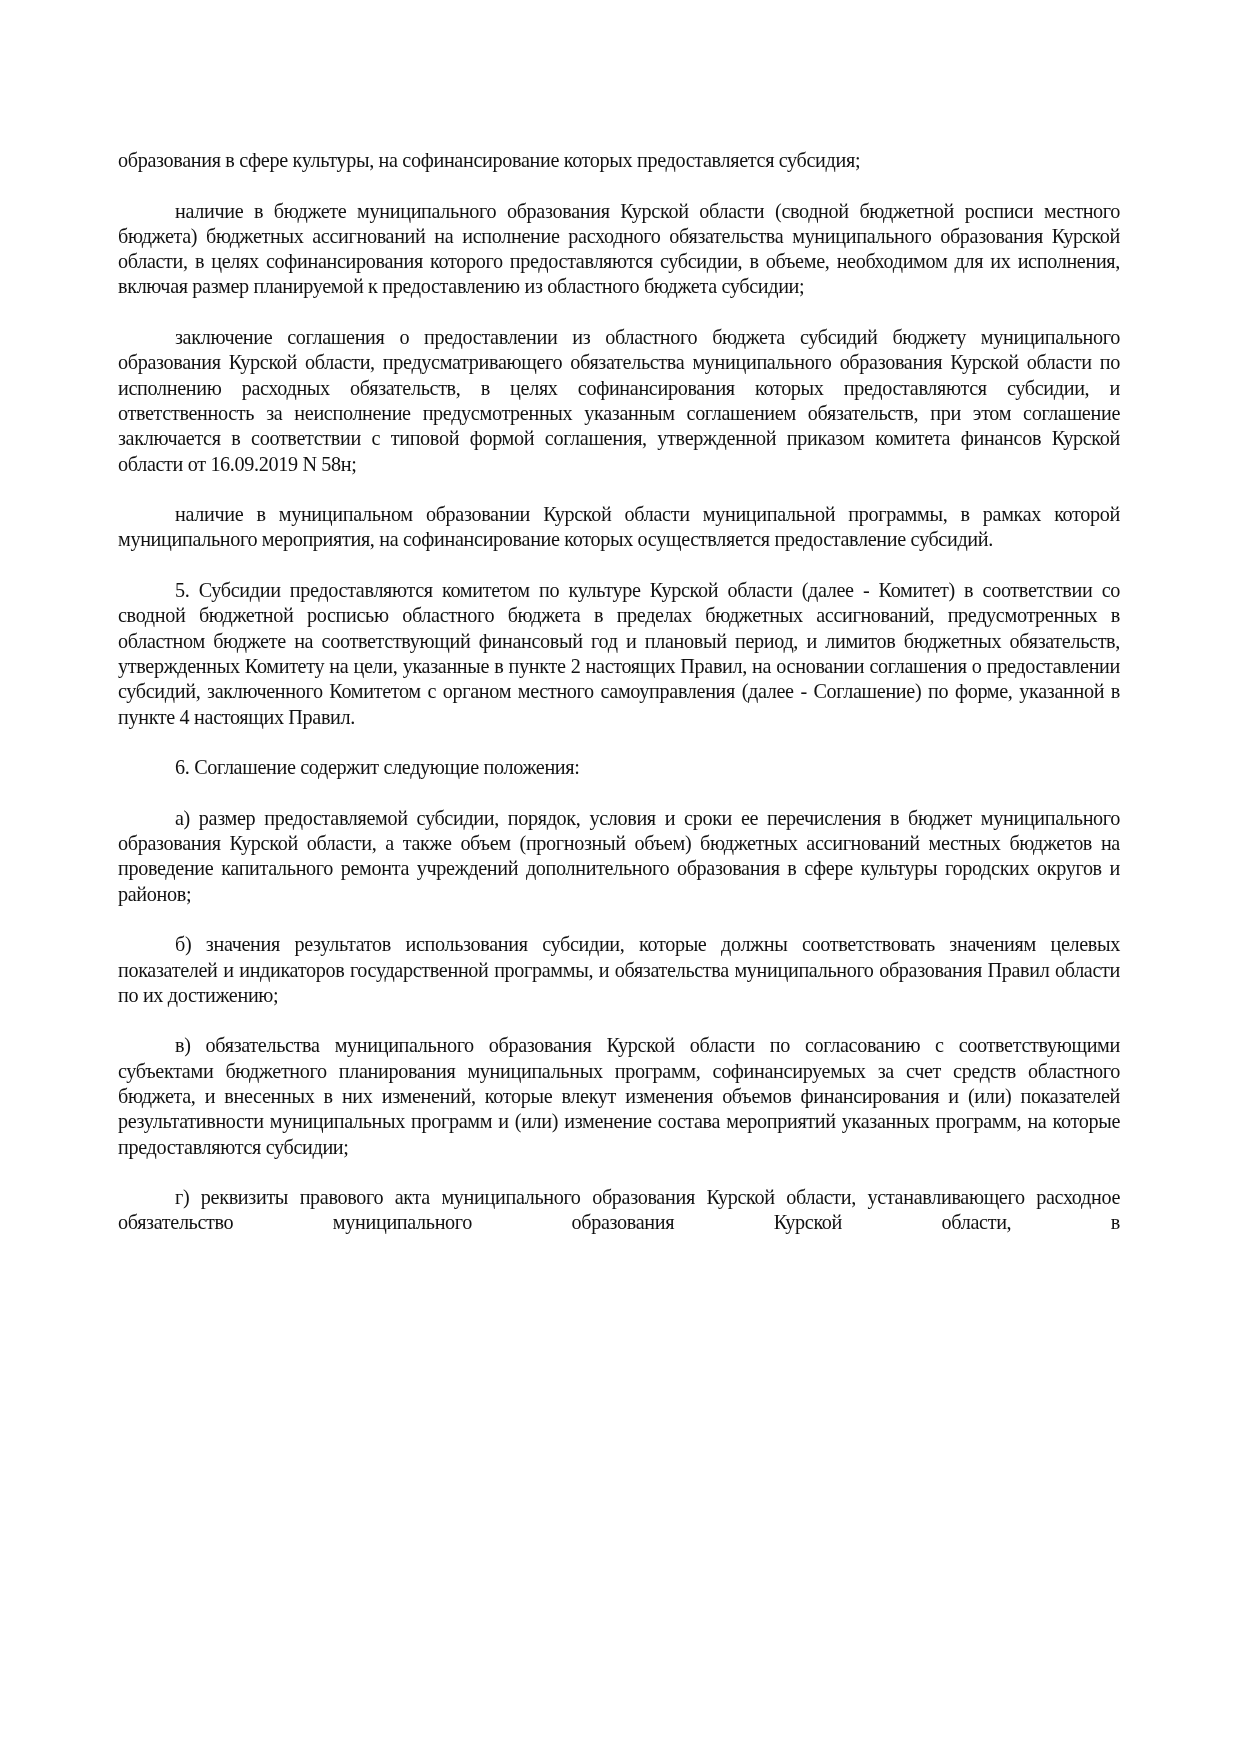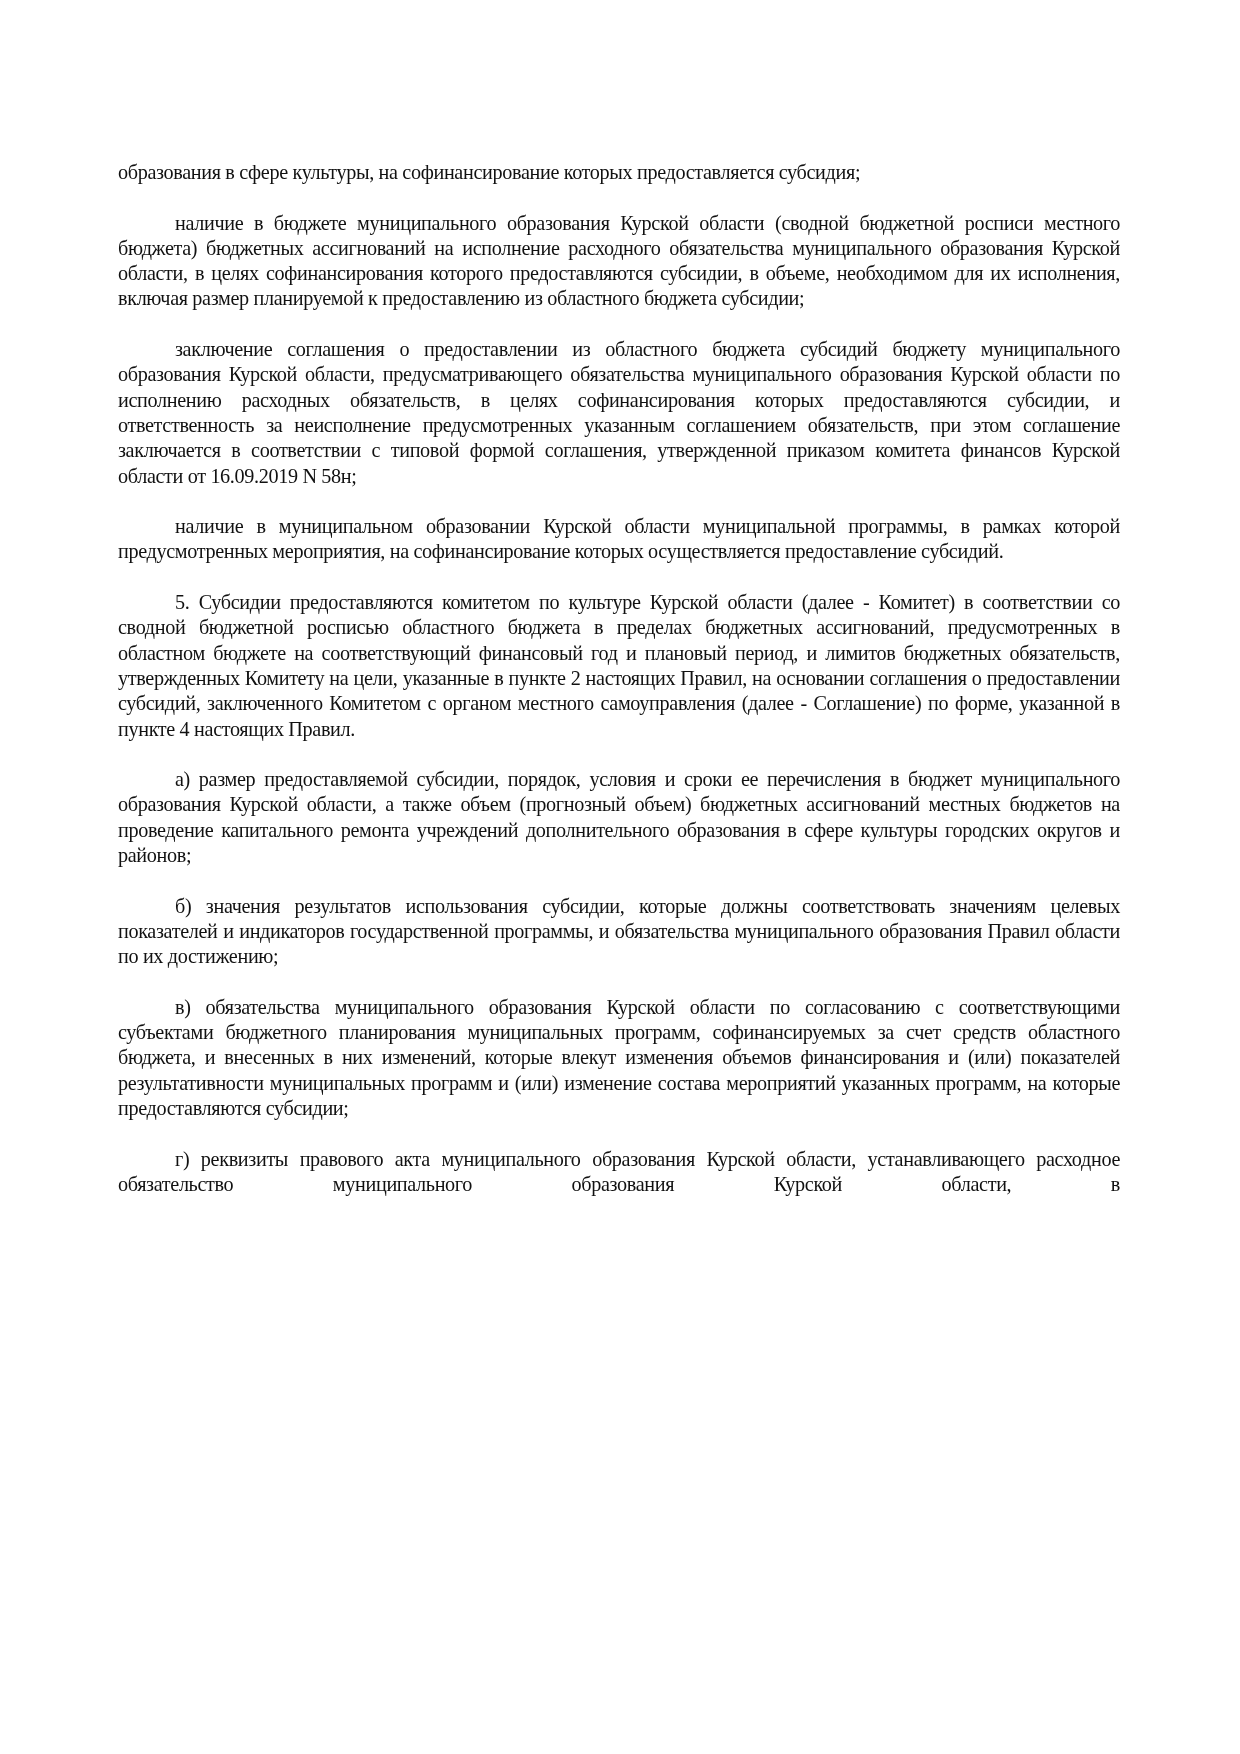--- a/index.html
+++ b/index.html
@@ -1,20 +1,20 @@
 <!DOCTYPE html>
 <html><head>
 <meta charset="utf-8">
 <style>
   html, body { margin: 0; padding: 0; background: #ffffff; }
   body { width: 1240px; height: 1754px; position: relative; overflow: hidden; }
   .page {
     position: absolute;
     left: 118px;
-    top: 160px;
+    top: 148px;
     width: 1002px;
     font-family: "Liberation Serif", "DejaVu Serif", serif;
     font-size: 20.2px;
     line-height: 25.3px;
     color: #111111;
     text-align: justify;
     letter-spacing: -0.35px;
     word-spacing: 0px;
   }
   .page p {
@@ -24,19 +24,20 @@
   .page p.noindent { text-indent: 0; }
   .page p.last { margin-bottom: 16px; text-align-last: justify; }
 </style>
 </head>
 <body>
 
 <div class="page">
   <p class="noindent">образования в сфере культуры, на софинансирование которых предоставляется субсидия;</p>
   <p>наличие в бюджете муниципального образования Курской области (сводной бюджетной росписи местного бюджета) бюджетных ассигнований на исполнение расходного обязательства муниципального образования Курской области, в целях софинансирования которого предоставляются субсидии, в объеме, необходимом для их исполнения, включая размер планируемой к предоставлению из областного бюджета субсидии;</p>
   <p>заключение соглашения о предоставлении из областного бюджета субсидий бюджету муниципального образования Курской области, предусматривающего обязательства муниципального образования Курской области по исполнению расходных обязательств, в целях софинансирования которых предоставляются субсидии, и ответственность за неисполнение предусмотренных указанным соглашением обязательств, при этом соглашение заключается в соответствии с типовой формой соглашения, утвержденной приказом комитета финансов Курской области от 16.09.2019 N 58н;</p>
-  <p>наличие в муниципальном образовании Курской области муниципальной программы, в рамках которой предусмотренных мероприятия, на софинансирование которых осуществляется предоставление субсидий.</p>
+  <p>наличие в муниципальном образовании Курской области муниципальной программы, в рамках которой муниципального мероприятия, на софинансирование которых осуществляется предоставление субсидий.</p>
   <p>5. Субсидии предоставляются комитетом по культуре Курской области (далее - Комитет) в соответствии со сводной бюджетной росписью областного бюджета в пределах бюджетных ассигнований, предусмотренных в областном бюджете на соответствующий финансовый год и плановый период, и лимитов бюджетных обязательств, утвержденных Комитету на цели, указанные в пункте 2 настоящих Правил, на основании соглашения о предоставлении субсидий, заключенного Комитетом с органом местного самоуправления (далее - Соглашение) по форме, указанной в пункте 4 настоящих Правил.</p>
+  <p>6. Соглашение содержит следующие положения:</p>
   <p>а) размер предоставляемой субсидии, порядок, условия и сроки ее перечисления в бюджет муниципального образования Курской области, а также объем (прогнозный объем) бюджетных ассигнований местных бюджетов на проведение капитального ремонта учреждений дополнительного образования в сфере культуры городских округов и районов;</p>
   <p>б) значения результатов использования субсидии, которые должны соответствовать значениям целевых показателей и индикаторов государственной программы, и обязательства муниципального образования Правил области по их достижению;</p>
   <p>в) обязательства муниципального образования Курской области по согласованию с соответствующими субъектами бюджетного планирования муниципальных программ, софинансируемых за счет средств областного бюджета, и внесенных в них изменений, которые влекут изменения объемов финансирования и (или) показателей результативности муниципальных программ и (или) изменение состава мероприятий указанных программ, на которые предоставляются субсидии;</p>
   <p class="last">г) реквизиты правового акта муниципального образования Курской области, устанавливающего расходное обязательство муниципального образования Курской области, в</p>
 </div>
 
 </body></html>

